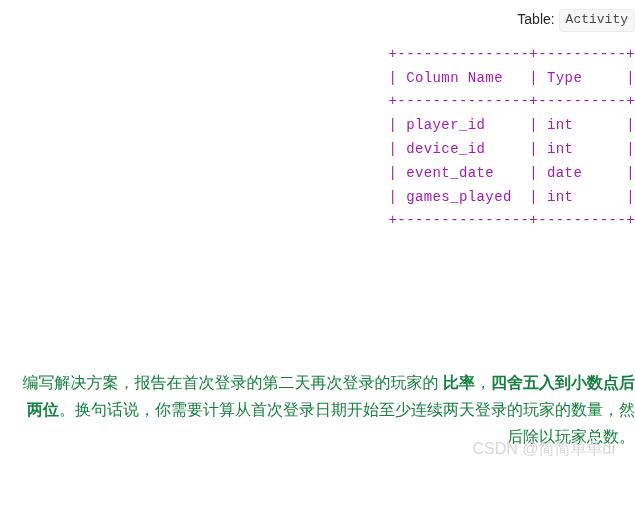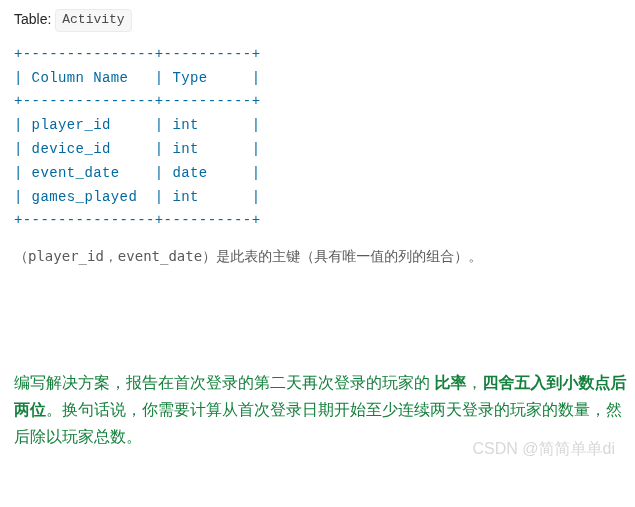--- a/index.html
+++ b/index.html
@@ -1,18 +1,19 @@
 <!DOCTYPE html>
 <html><head>
   <meta charset="utf-8">
   <style>
     * {
       margin: 0;
       padding: 0;
       box-sizing: border-box;
+      text-align: right;
     }
     body {
       font-family: -apple-system, BlinkMacSystemFont, "Segoe UI", "PingFang SC", "Microsoft YaHei", sans-serif;
       width: 635px;
       background: #fff;
       padding: 8px 0 0 14px;
       color: #262626;
       font-size: 14px;
       line-height: 1.6;
     }
@@ -30,21 +31,21 @@
       font-size: 13px;
       color: #4a4a4a;
       position: relative;
       top: -1px;
     }
     .pre-block {
       font-family: Consolas, "Courier New", monospace;
       font-size: 14px;
       line-height: 1.7;
       letter-spacing: 0.4px;
-      color: #0369a1;
+      color: #a21caf;
       white-space: pre;
       margin: 10px 0 10px 0;
     }
     .explain {
       font-family: Consolas, "PingFang SC", "Microsoft YaHei", monospace;
       color: #5a5a5a;
       font-size: 14px;
       line-height: 1.9;
       margin-bottom: 46px;
     }
@@ -76,21 +77,21 @@
 <div class="pre-block"><span>+---------------+----------+</span>
 <span>| Column Name   | Type     |</span>
 <span>+---------------+----------+</span>
 <span>| player_id     | int      |</span>
 <span>| device_id     | int      |</span>
 <span>| event_date    | date     |</span>
 <span>| games_played  | int      |</span>
 <span>+---------------+----------+</span></div>
 
 <div class="explain">
-  <span>（player_id，event_date）是此表的主键（具有唯一值的列的组合）。</span><br>
+  <br>
   <br>
   <br>
 </div>
 
 <div class="problem-text">
   <span>编写解决方案，报告在首次登录的第二天再次登录的玩家的 </span><strong>比率</strong><span>，</span><strong>四舍五入到小数点后两位</strong><span>。换句话说，你需要计算从首次登录日期开始至少连续两天登录的玩家的数量，然后除以玩家总数。</span>
 </div>
 
 <div class="watermark">CSDN @简简单单di</div>
 

